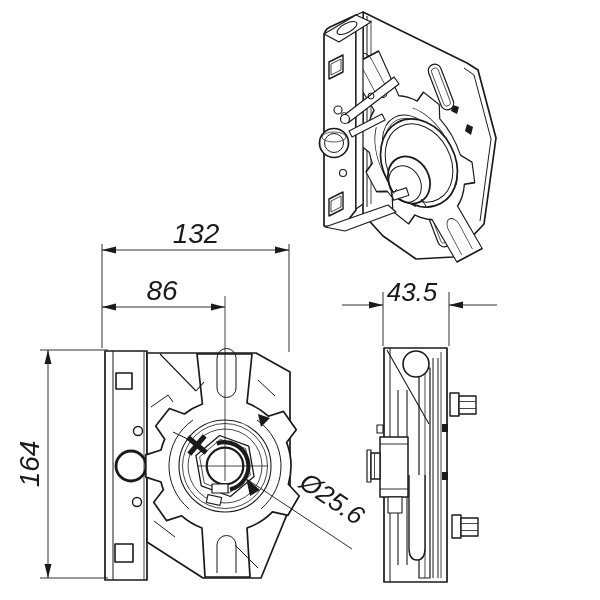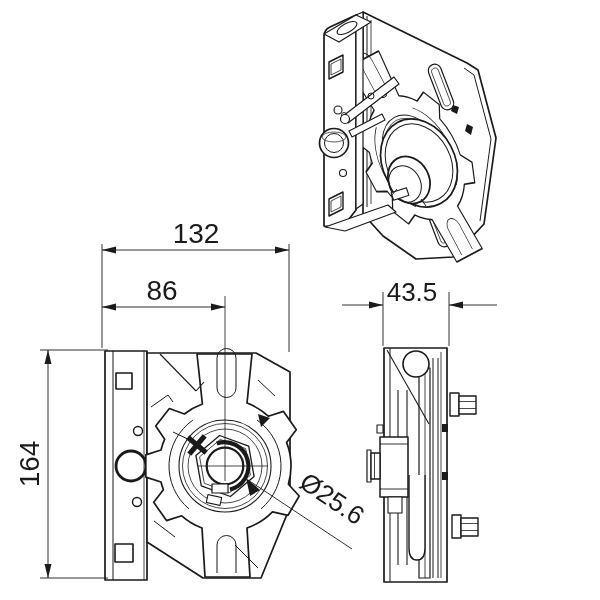--- a/index.html
+++ b/index.html
@@ -1,16 +1,16 @@
 <!DOCTYPE html>
 <html><head>
 <meta charset="utf-8">
 <style>
   html,body{margin:0;padding:0;background:#ffffff;width:600px;height:600px;overflow:hidden;}
-  .canvas{width:600px;height:484px;position:relative;background:#fff;}
+  .canvas{width:600px;height:484px;position:relative;background:#fff;font-style:italic;}
   svg{display:block;}
   text{font-family:"Liberation Sans","DejaVu Sans",sans-serif;fill:#1a1a1a;}
   .dim{font-size:28px;}
   .dim-s{font-size:26px;}
 </style>
 </head>
 <body>
 
 <div class="canvas">
 <svg width="600" height="600" viewBox="0 0 600 600" stroke="#1a1a1a" fill="none" stroke-linejoin="round">

